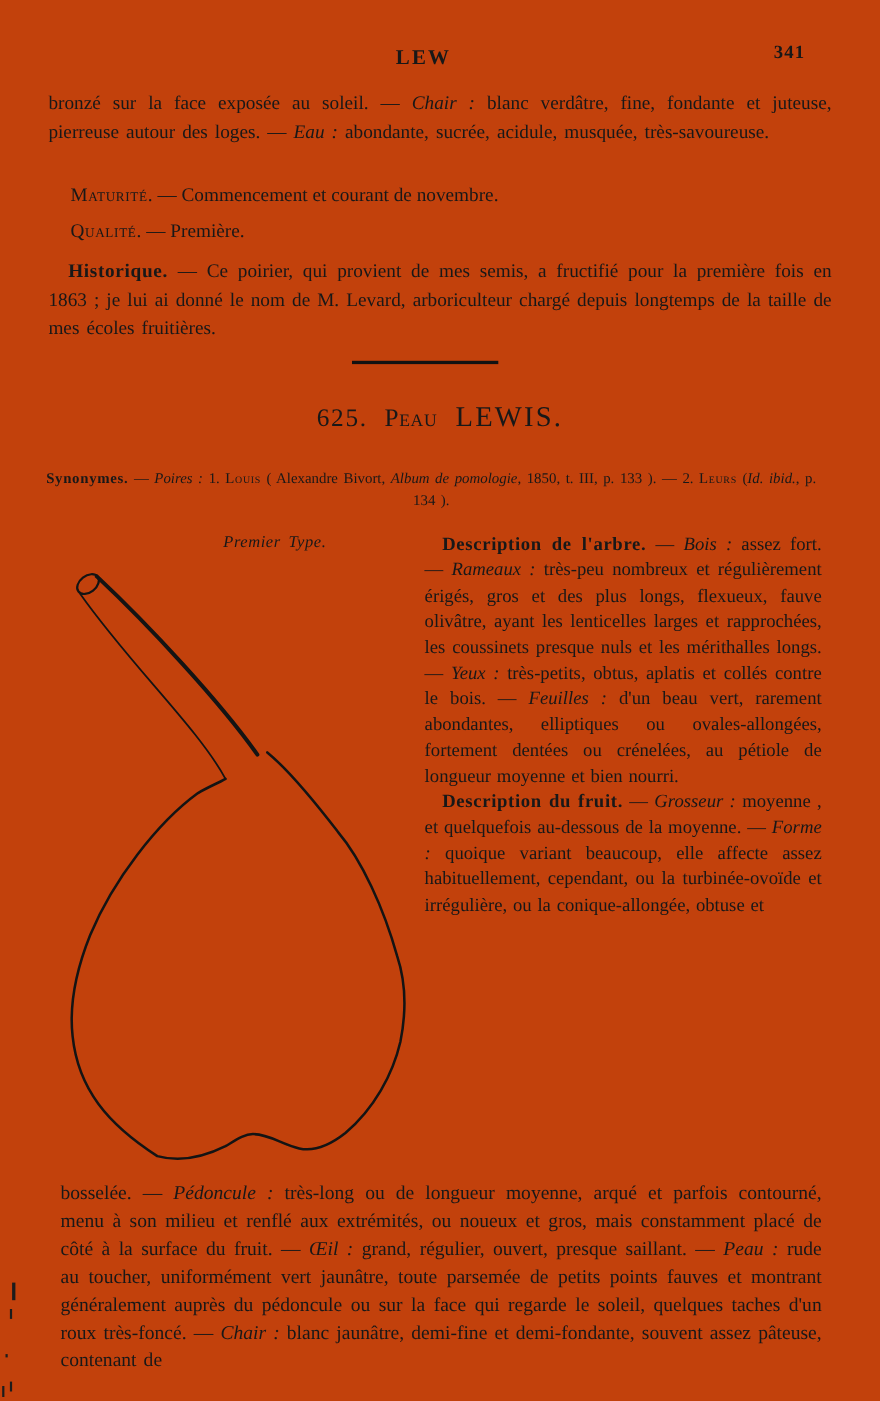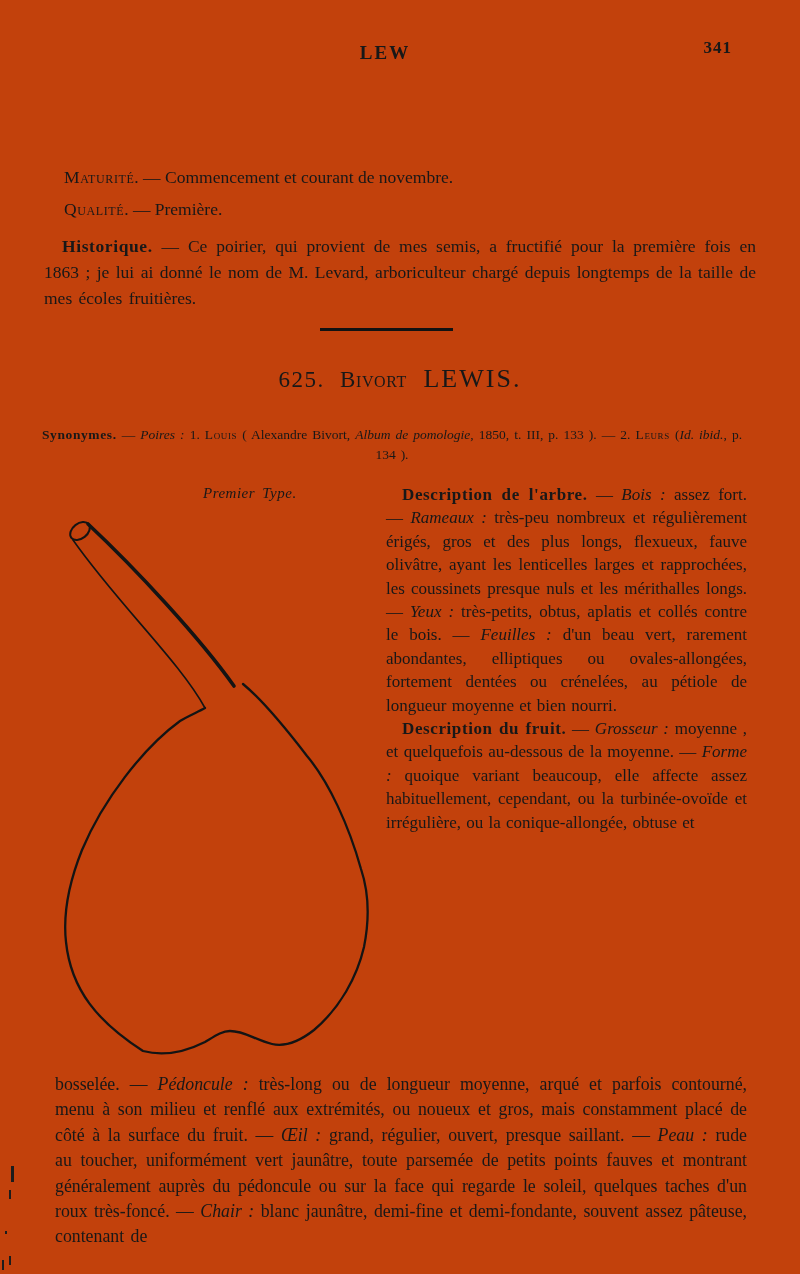--- a/index.html
+++ b/index.html
@@ -85,27 +85,28 @@
   .a5{left:2px;top:1260px;width:2px;height:10px;}
 </style>
 </head>
 <body>
 
 <div class="page">
 
   <div class="abs running-title">LEW</div>
   <div class="abs page-number">341</div>
 
+  <div class="abs para-top"><span class="s-plain">bronzé sur la face exposée au soleil. — </span><span class="s-italic">Chair :</span><span class="s-plain"> blanc verdâtre, fine, fondante et juteuse, pierreuse autour des loges. — </span><span class="s-italic">Eau :</span><span class="s-plain"> abondante, sucrée, acidule, musquée, très-savoureuse.</span></div>
   <div class="abs line-qualite"><span class="s-smallcaps">Qualité</span><span class="s-plain">. — Première.</span></div>
   <div class="abs line-maturite"><span class="s-smallcaps">Maturité</span><span class="s-plain">. — Commencement et courant de novembre.</span></div>
   <div class="abs para-historique"><span class="s-bold">Historique.</span><span class="s-plain"> — Ce poirier, qui provient de mes semis, a fructifié pour la première fois en 1863 ; je lui ai donné le nom de M. Levard, arboriculteur chargé depuis longtemps de la taille de mes écoles fruitières.</span></div>
 
   <div class="abs divider"></div>
 
-  <div class="abs article-title"><span class="s-plain">625. </span><span class="s-smallcaps">Bivort</span><span class="s-large"> LEWIS.</span></div>
+  <div class="abs article-title"><span class="s-plain">625. </span><span class="s-smallcaps">Peau</span><span class="s-large"> LEWIS.</span></div>
 
   <div class="abs para-synonyms"><span class="s-bold">Synonymes.</span><span class="s-plain"> — </span><span class="s-italic">Poires :</span><span class="s-plain"> 1. </span><span class="s-smallcaps">Louis</span><span class="s-plain"> ( Alexandre Bivort, </span><span class="s-italic">Album de pomologie</span><span class="s-plain">, 1850, t. III, p. 133 ). — 2. </span><span class="s-smallcaps">Leurs</span><span class="s-plain"> (</span><span class="s-italic">Id. ibid.</span><span class="s-plain">, p. 134 ).</span></div>
 
   <div class="abs figure-caption">Premier Type.</div>
 
   <svg class="abs pear-svg" width="345" height="570" viewBox="40 505 345 570" fill="none" stroke="#141414" stroke-linecap="round">
     <ellipse cx="80" cy="531" rx="11" ry="7.5" transform="rotate(-38 80 531)" stroke-width="2"></ellipse>
     <path d="M88 524 C135 568 200 638 234 686" stroke-width="3.6"></path>
     <path d="M73 540 C118 604 180 662 205 708" stroke-width="1.6"></path>
     <path stroke-width="2.3" d="M205 708

